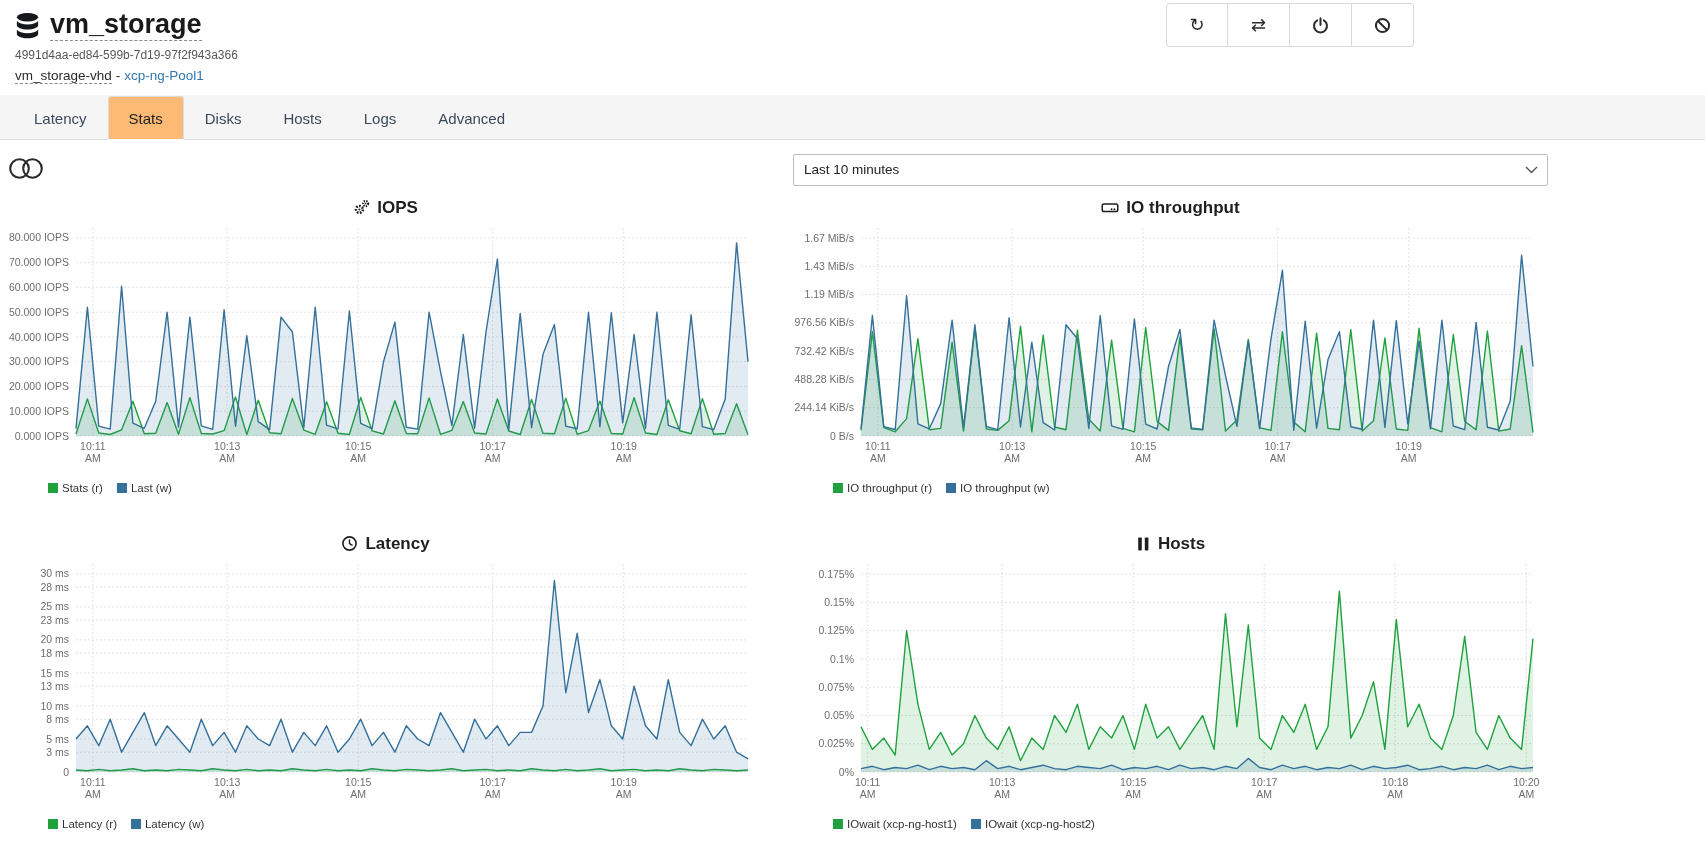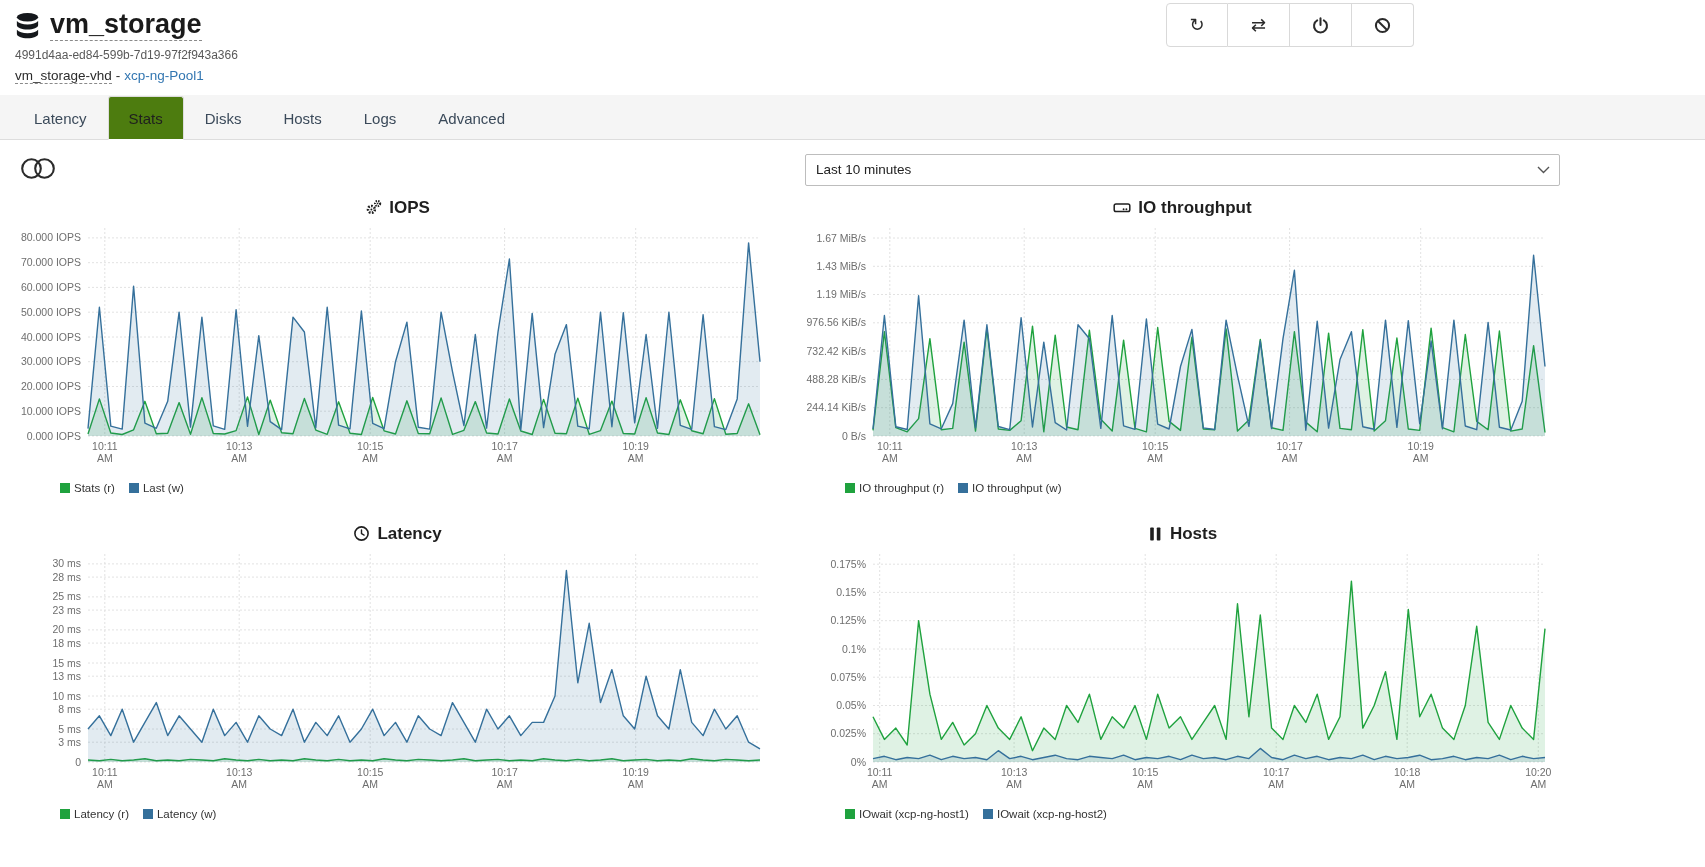--- a/index.html
+++ b/index.html
@@ -43,36 +43,36 @@
     display: flex; align-items: flex-end;
     background: #f5f5f5; border-bottom: 1px solid #ddd;
     margin-top: 12px; padding-left: 13px; height: 45px;
   }
   .tab {
     height: 44px; line-height: 44px; padding: 0 20px;
     font-size: 15px; color: #3b4a5a; cursor: pointer;
     border: 1px solid transparent; margin-bottom: -1px;
   }
   .tab.active {
-    background: #4d7c0f; border-color: #ddd #ddd #fff #ddd;
+    background: #fdba74; border-color: #ddd #ddd #fff #ddd;
     border-radius: 3px 3px 0 0; color: #1f1f1f;
   }
 
   
-  .content { padding: 10px 0 0 20px; }
+  .content { padding: 10px 0 0 8px; }
   .row-grid { display: grid; grid-template-columns: 755px 755px; column-gap: 30px; }
   .controls { align-items: center; margin-top: 4px; }
   .toggle-wrap { padding-top: 2px; cursor: pointer; width: 44px; }
   .select {
     height: 32px; border: 1px solid #bdbdbd; border-radius: 2px; background: #fff;
     display: flex; align-items: center; justify-content: space-between;
     padding: 0 9px 0 10px; font-size: 13.5px; color: #222; cursor: pointer;
   }
 
-  .charts { margin-top: 12px; row-gap: 30px; }
+  .charts { margin-top: 12px; row-gap: 40px; }
   .chart-card { width: 755px; }
   .chart-title {
     display: flex; align-items: center; justify-content: center; gap: 7px;
     font-size: 17px; font-weight: 700; color: #1f1f1f; margin-bottom: 2px;
   }
   svg .grid { stroke: #e2e2e2; stroke-width: 1; stroke-dasharray: 2 2; }
   svg .ylab { font-size: 10.5px; fill: #6e6e6e; text-anchor: end; font-family: "Liberation Sans", sans-serif; }
   svg .xlab { font-size: 10.5px; fill: #6e6e6e; text-anchor: middle; font-family: "Liberation Sans", sans-serif; }
   .legend {
     display: flex; gap: 14px; margin: 8px 0 0 40px;

